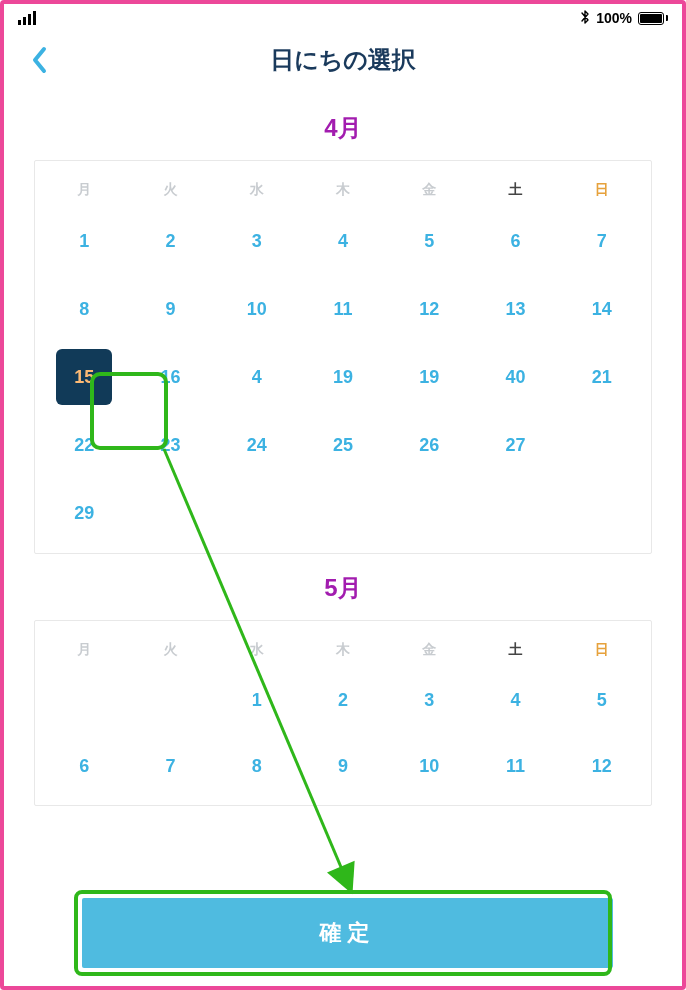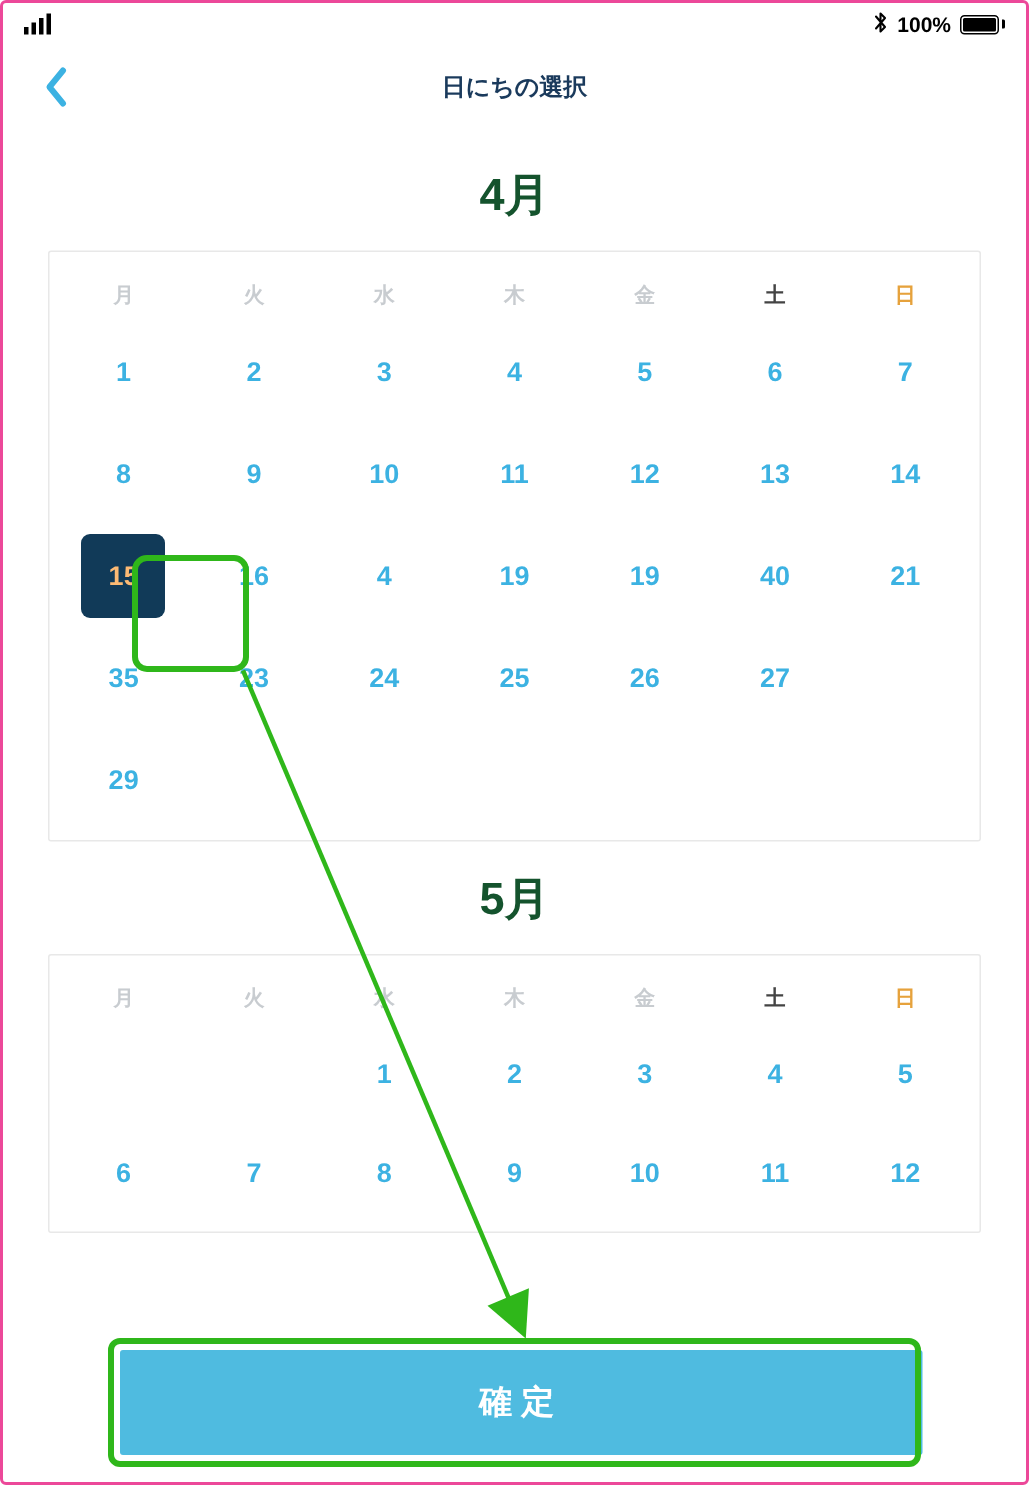--- a/index.html
+++ b/index.html
@@ -1,19 +1,19 @@
 <!DOCTYPE html>
 <html><head>
 <meta charset="utf-8">
 <style>
   * { box-sizing: border-box; margin: 0; padding: 0; }
   html, body { width: 686px; height: 990px; font-family: -apple-system, "Hiragino Sans", sans-serif; background:#fff; }
   .device {
     width: 686px; height: 990px; background:#fff; position:relative; overflow:hidden;
-    border:2px solid #ec4899; border-radius:4px;
+    border:4px solid #ec4899; border-radius:4px;
   }
   
   .status-bar {
     height: 28px; display:flex; align-items:center; justify-content:space-between;
     padding: 0 14px; font-size:14px; font-weight:600; color:#000;
   }
   .status-left, .status-right { display:flex; align-items:center; gap:6px; }
   .sig-bars { display:flex; align-items:flex-end; gap:2px; height:14px; }
   .sig-bars span { width:3px; background:#000; display:block; }
   .sig-bars span:nth-child(1){height:5px}
@@ -25,24 +25,24 @@
   .battery-body::after { content:""; position:absolute; inset:1px; background:#000; border-radius:1px; }
   .battery-tip { width:2px; height:6px; background:#000; border-radius:0 1px 1px 0; }
   
   .nav {
     height:56px; display:flex; align-items:center; justify-content:center; position:relative;
   }
   .back {
     position:absolute; left:18px; top:10px; width:36px; height:36px; display:flex; align-items:center; justify-content:center;
     color:#3cb2e2; cursor:pointer;
   }
-  .title { font-size:16px; font-weight:700; color:#1a3a5c; }
+  .title { font-size:24px; font-weight:700; color:#1a3a5c; }
   
   .content { padding: 6px 30px 0 30px; }
-  .month-title { text-align:center; font-size:30px; font-weight:700; color:#14532d; margin:18px 0 16px; }
+  .month-title { text-align:center; font-size:24px; font-weight:700; color:#a21caf; margin:18px 0 16px; }
   .cal {
     border:1px solid #e8e8e8; border-radius:2px; padding:14px 6px 6px;
   }
   .row { display:grid; grid-template-columns:repeat(7,1fr); }
   .dow { text-align:center; font-size:14px; font-weight:600; padding:6px 0 8px; color:#c8ccd0; }
   .dow.sat { color:#444; }
   .dow.sun { color:#e6a23c; }
   .cell {
     height:68px; display:flex; align-items:center; justify-content:center;
     font-size:18px; font-weight:700; color:#3cb2e2; cursor:pointer;
@@ -189,21 +189,21 @@
             </div>
             <div class="cell">
               <div class="day-inner">40</div>
             </div>
             <div class="cell">
               <div class="day-inner">21</div>
             </div>
           </div>
           <div class="row">
             <div class="cell">
-              <div class="day-inner">35</div>
+              <div class="day-inner">22</div>
             </div>
             <div class="cell">
               <div class="day-inner">23</div>
             </div>
             <div class="cell">
               <div class="day-inner">24</div>
             </div>
             <div class="cell">
               <div class="day-inner">25</div>
             </div>

